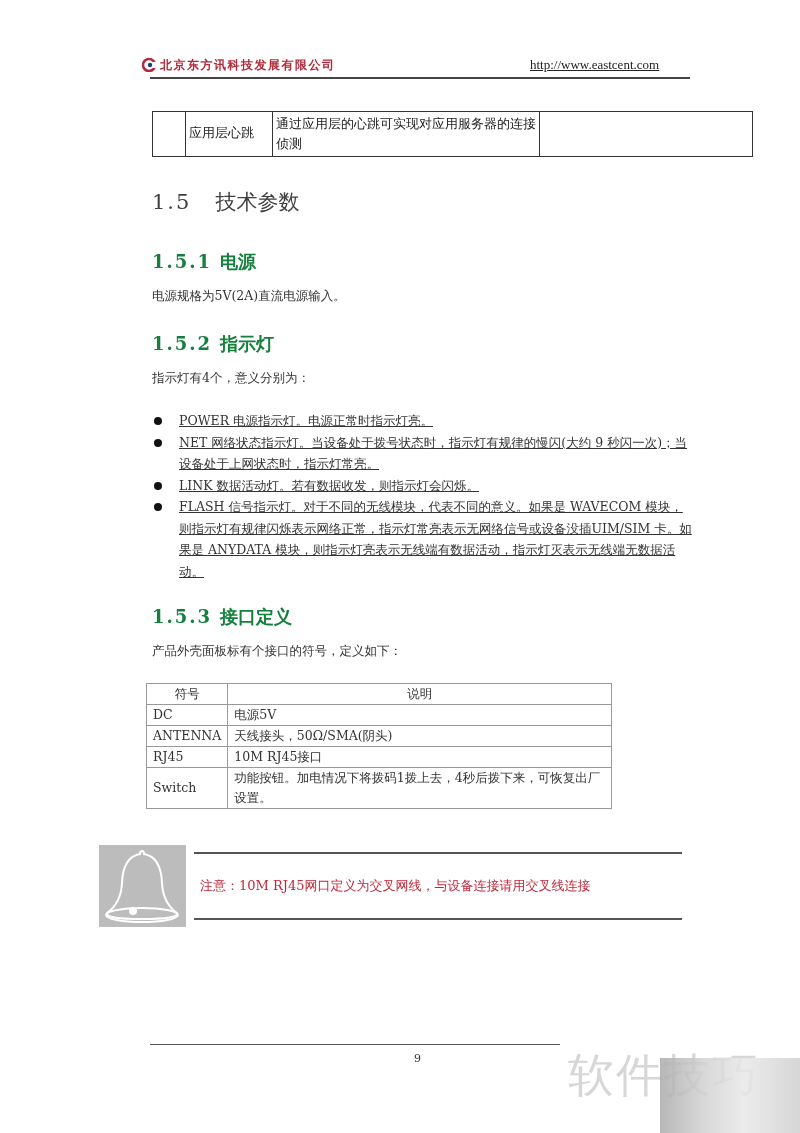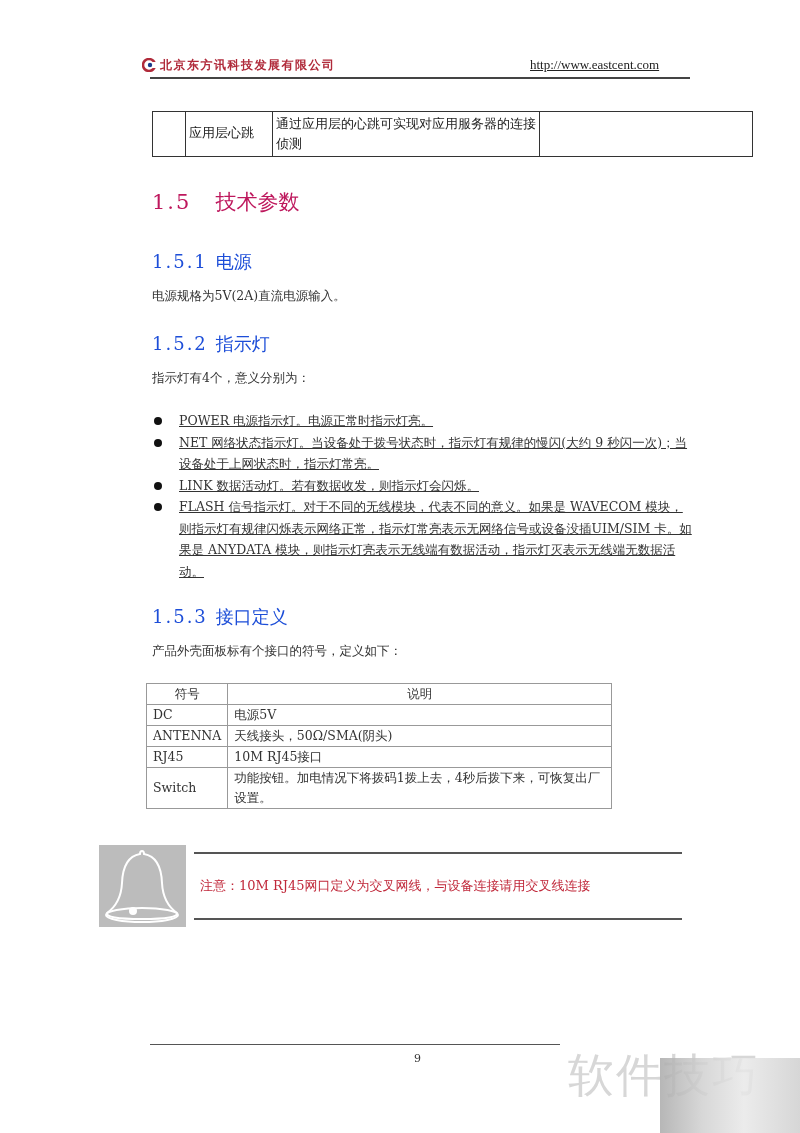--- a/index.html
+++ b/index.html
@@ -10,22 +10,22 @@
   
   .hdr-logo { left: 142px; top: 57px; width: 14px; height: 14px; }
   .hdr-company { left: 160px; top: 57px; font-size: 12px; font-weight: bold; color: #b02a3a; letter-spacing: 1.5px; white-space: nowrap; }
   .hdr-url { left: 530px; top: 57px; font-size: 13px; color: #222; text-decoration: underline; font-family: "Liberation Serif", serif; }
   .hdr-rule { left: 150px; top: 77px; width: 540px; height: 2px; background: #444; }
 
   
   .top-table { left: 152px; top: 95px; width: 601px; border-collapse: collapse; font-size: 13px; margin-top: 16px; }
   .top-table td { border: 1px solid #333; vertical-align: top; padding: 2px 3px; line-height: 20px; }
 
-  .h2 { font-size: 21px; color: #be185d; white-space: nowrap; }
-  .h3 { font-size: 18px; color: #1d4ed8; white-space: nowrap; }
+  .h2 { font-size: 21px; color: #404040; white-space: nowrap; }
+  .h3 { font-size: 18px; color: #15803d; white-space: nowrap; font-weight: bold; }
   .p { font-size: 12.5px; color: #333; white-space: nowrap; }
   .num { display: inline-block; letter-spacing: 2px; }
 
   .bullets { left: 152px; top: 410px; width: 540px; font-size: 12.5px; line-height: 21.5px; color: #333; }
   .bullet { position: relative; padding-left: 27px; text-decoration: underline; }
   .bullet .dot { position: absolute; left: 2px; top: 7px; width: 8px; height: 8px; border-radius: 50%; background: #111; }
 
   .iface-table { left: 146px; top: 683px; width: 466px; border-collapse: collapse; font-size: 12.5px; color: #333; }
   .iface-table th, .iface-table td { border: 1px solid #999; padding: 0 6px; height: 20px; line-height: 20px; text-align: left; font-weight: normal; }
   .iface-table th { text-align: center; }

